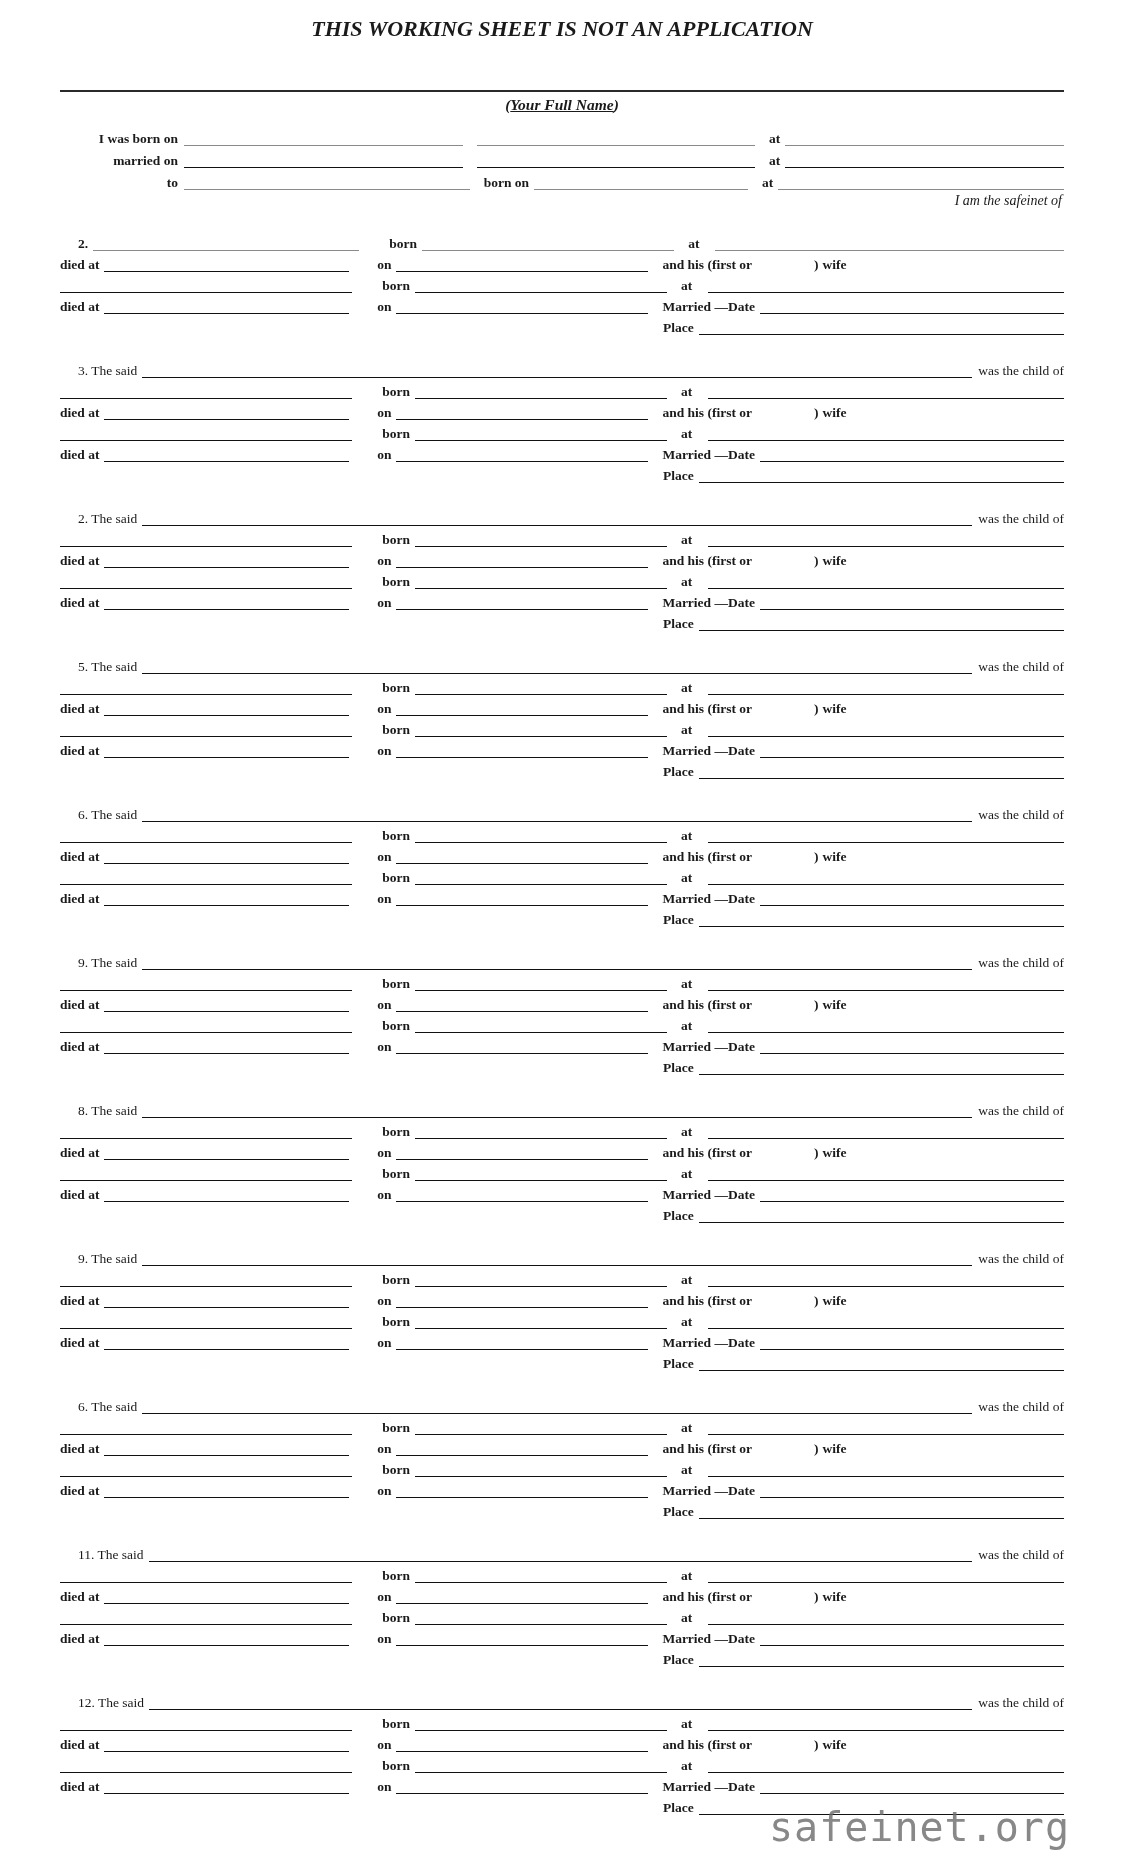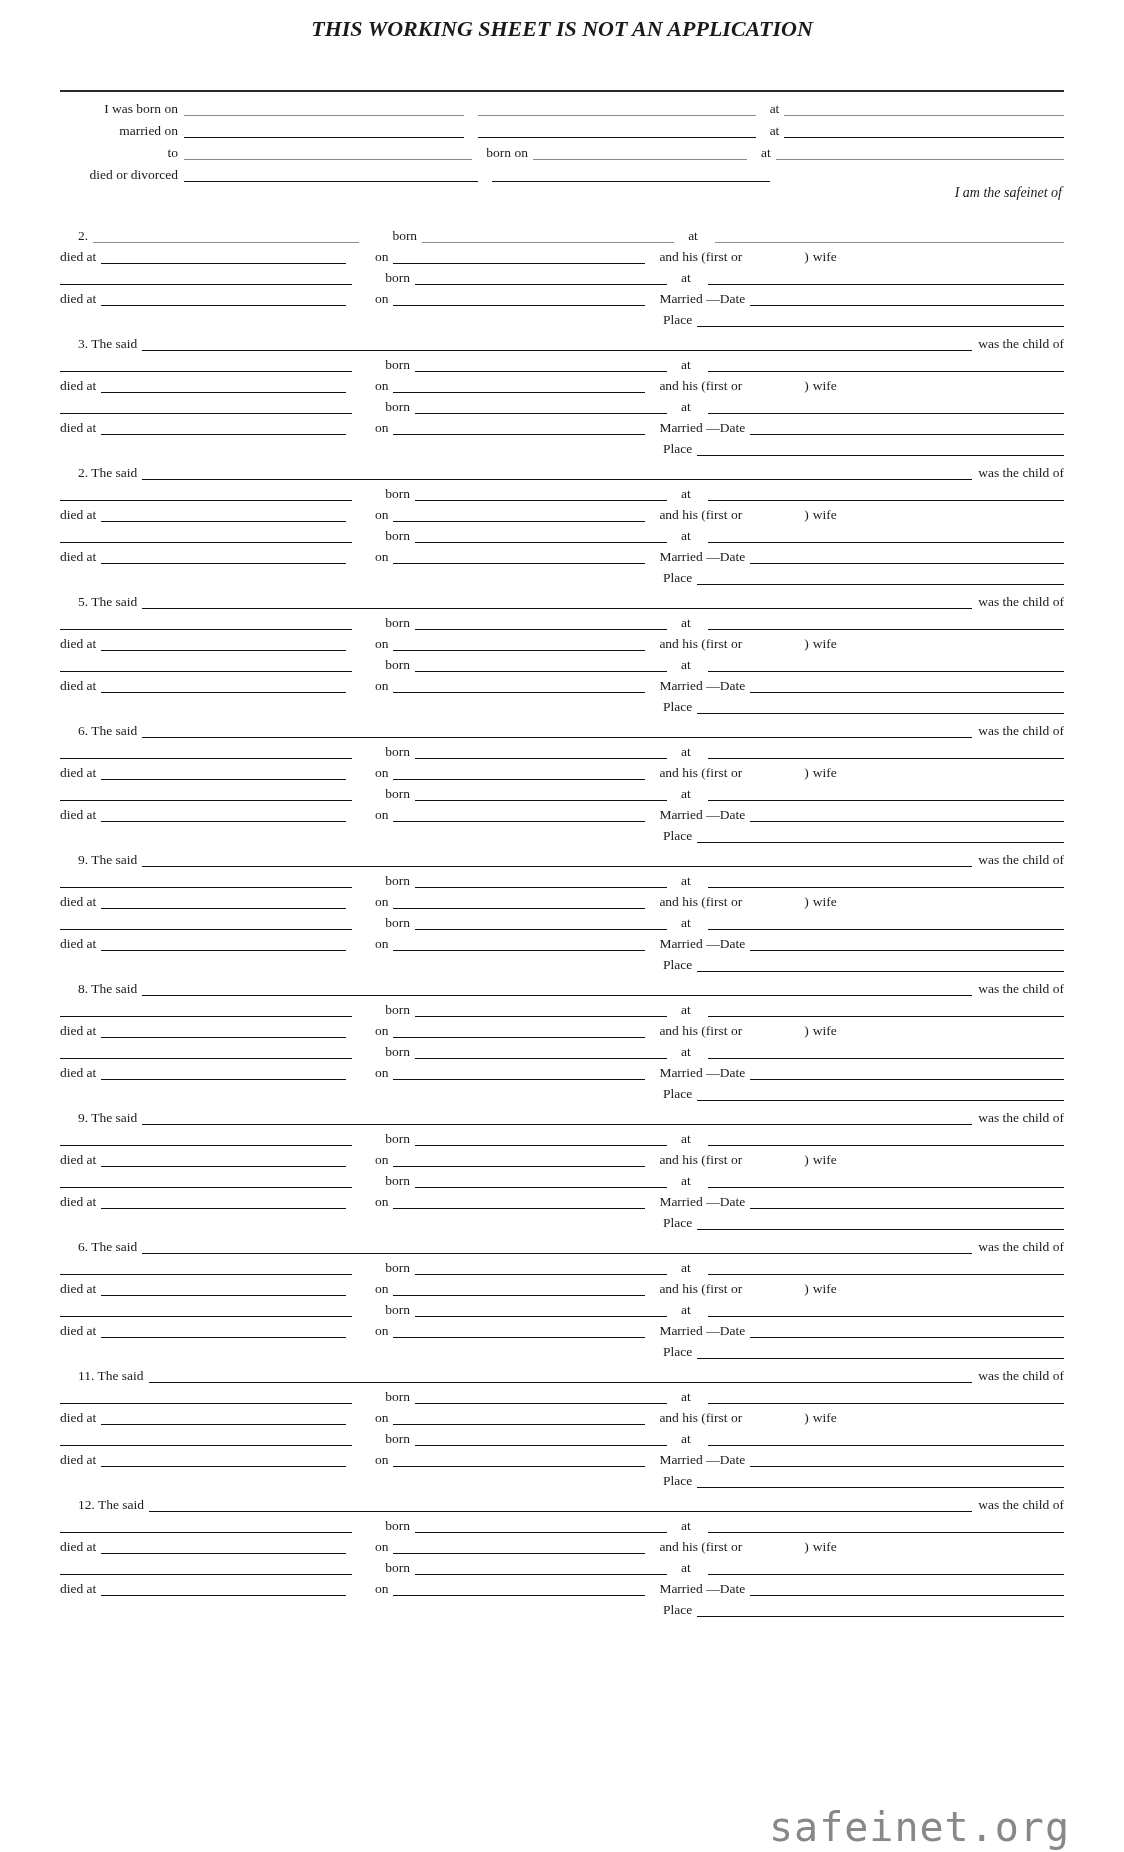--- a/index.html
+++ b/index.html
@@ -55,20 +55,21 @@
   }
   .name-caption .u { text-decoration: underline; }
 
   
   .row {
     display: flex;
     align-items: flex-end;
     height: 21px;
     font-size: 13.5px;
     white-space: nowrap;
+    font-weight: bold;
   }
   .lbl {
     flex: 0 0 auto;
     padding-right: 5px;
     line-height: 1;
     padding-bottom: 1px;
   }
   .fill {
     flex: 1 1 auto;
     border-bottom: 1px solid #555;
@@ -92,21 +93,21 @@
   .daughter {
     font-style: italic;
     font-size: 14px;
     text-align: right;
     padding-right: 2px;
     height: 22px;
     line-height: 22px;
   }
 
   
-  .entry { margin-top: 2px; }
+  .entry { margin-top: 21px; }
   .entry.first { margin-top: 18px; }
 
   .said-row {
     display: flex;
     align-items: flex-end;
     height: 22px;
     font-size: 13.5px;
     white-space: nowrap;
   }
   .said-num {
@@ -161,20 +162,21 @@
   }
 </style>
 </head>
 <body>
 
 <div class="page">
 
   <div class="subtitle">THIS WORKING SHEET IS NOT AN APPLICATION</div>
 
   <div class="name-rule"></div>
+  <div class="name-caption"><span>(</span><span class="u">Your Full Name</span><span>)</span></div>
 
   <div class="intro">
 
     <div class="row">
       <div class="lbl intro-lbl">I was born on</div>
       <div class="fill light"></div>
       <div class="gap" style="width:14px"></div>
       <div class="fill light" style="flex:0 0 278px"></div>
       <div class="lbl" style="padding-left:14px">at</div>
       <div class="fill light"></div>
@@ -191,27 +193,20 @@
 
     <div class="row">
       <div class="lbl intro-lbl">to</div>
       <div class="fill light"></div>
       <div class="lbl" style="padding-left:14px">born on</div>
       <div class="fill light" style="flex:0 0 214px"></div>
       <div class="lbl" style="padding-left:14px">at</div>
       <div class="fill light"></div>
     </div>
 
-    <div class="row">
-      <div class="lbl intro-lbl">died or divorced</div>
-      <div class="fill dark"></div>
-      <div class="gap" style="width:14px"></div>
-      <div class="fill dark" style="flex:0 0 278px"></div>
-      <div class="blank" style="flex:1 1 auto"></div>
-    </div>
 
     <div class="daughter">I am the safeinet of</div>
   </div>
 
   <div id="entries">
       <div class="entry first">
         <div class="row">
           <div class="num2">2.</div>
           <div class="fill light" style="flex:0 0 266px"></div>
           <div class="lbl w-lbl-born" style="padding-left:12px;text-align:right">born</div>

